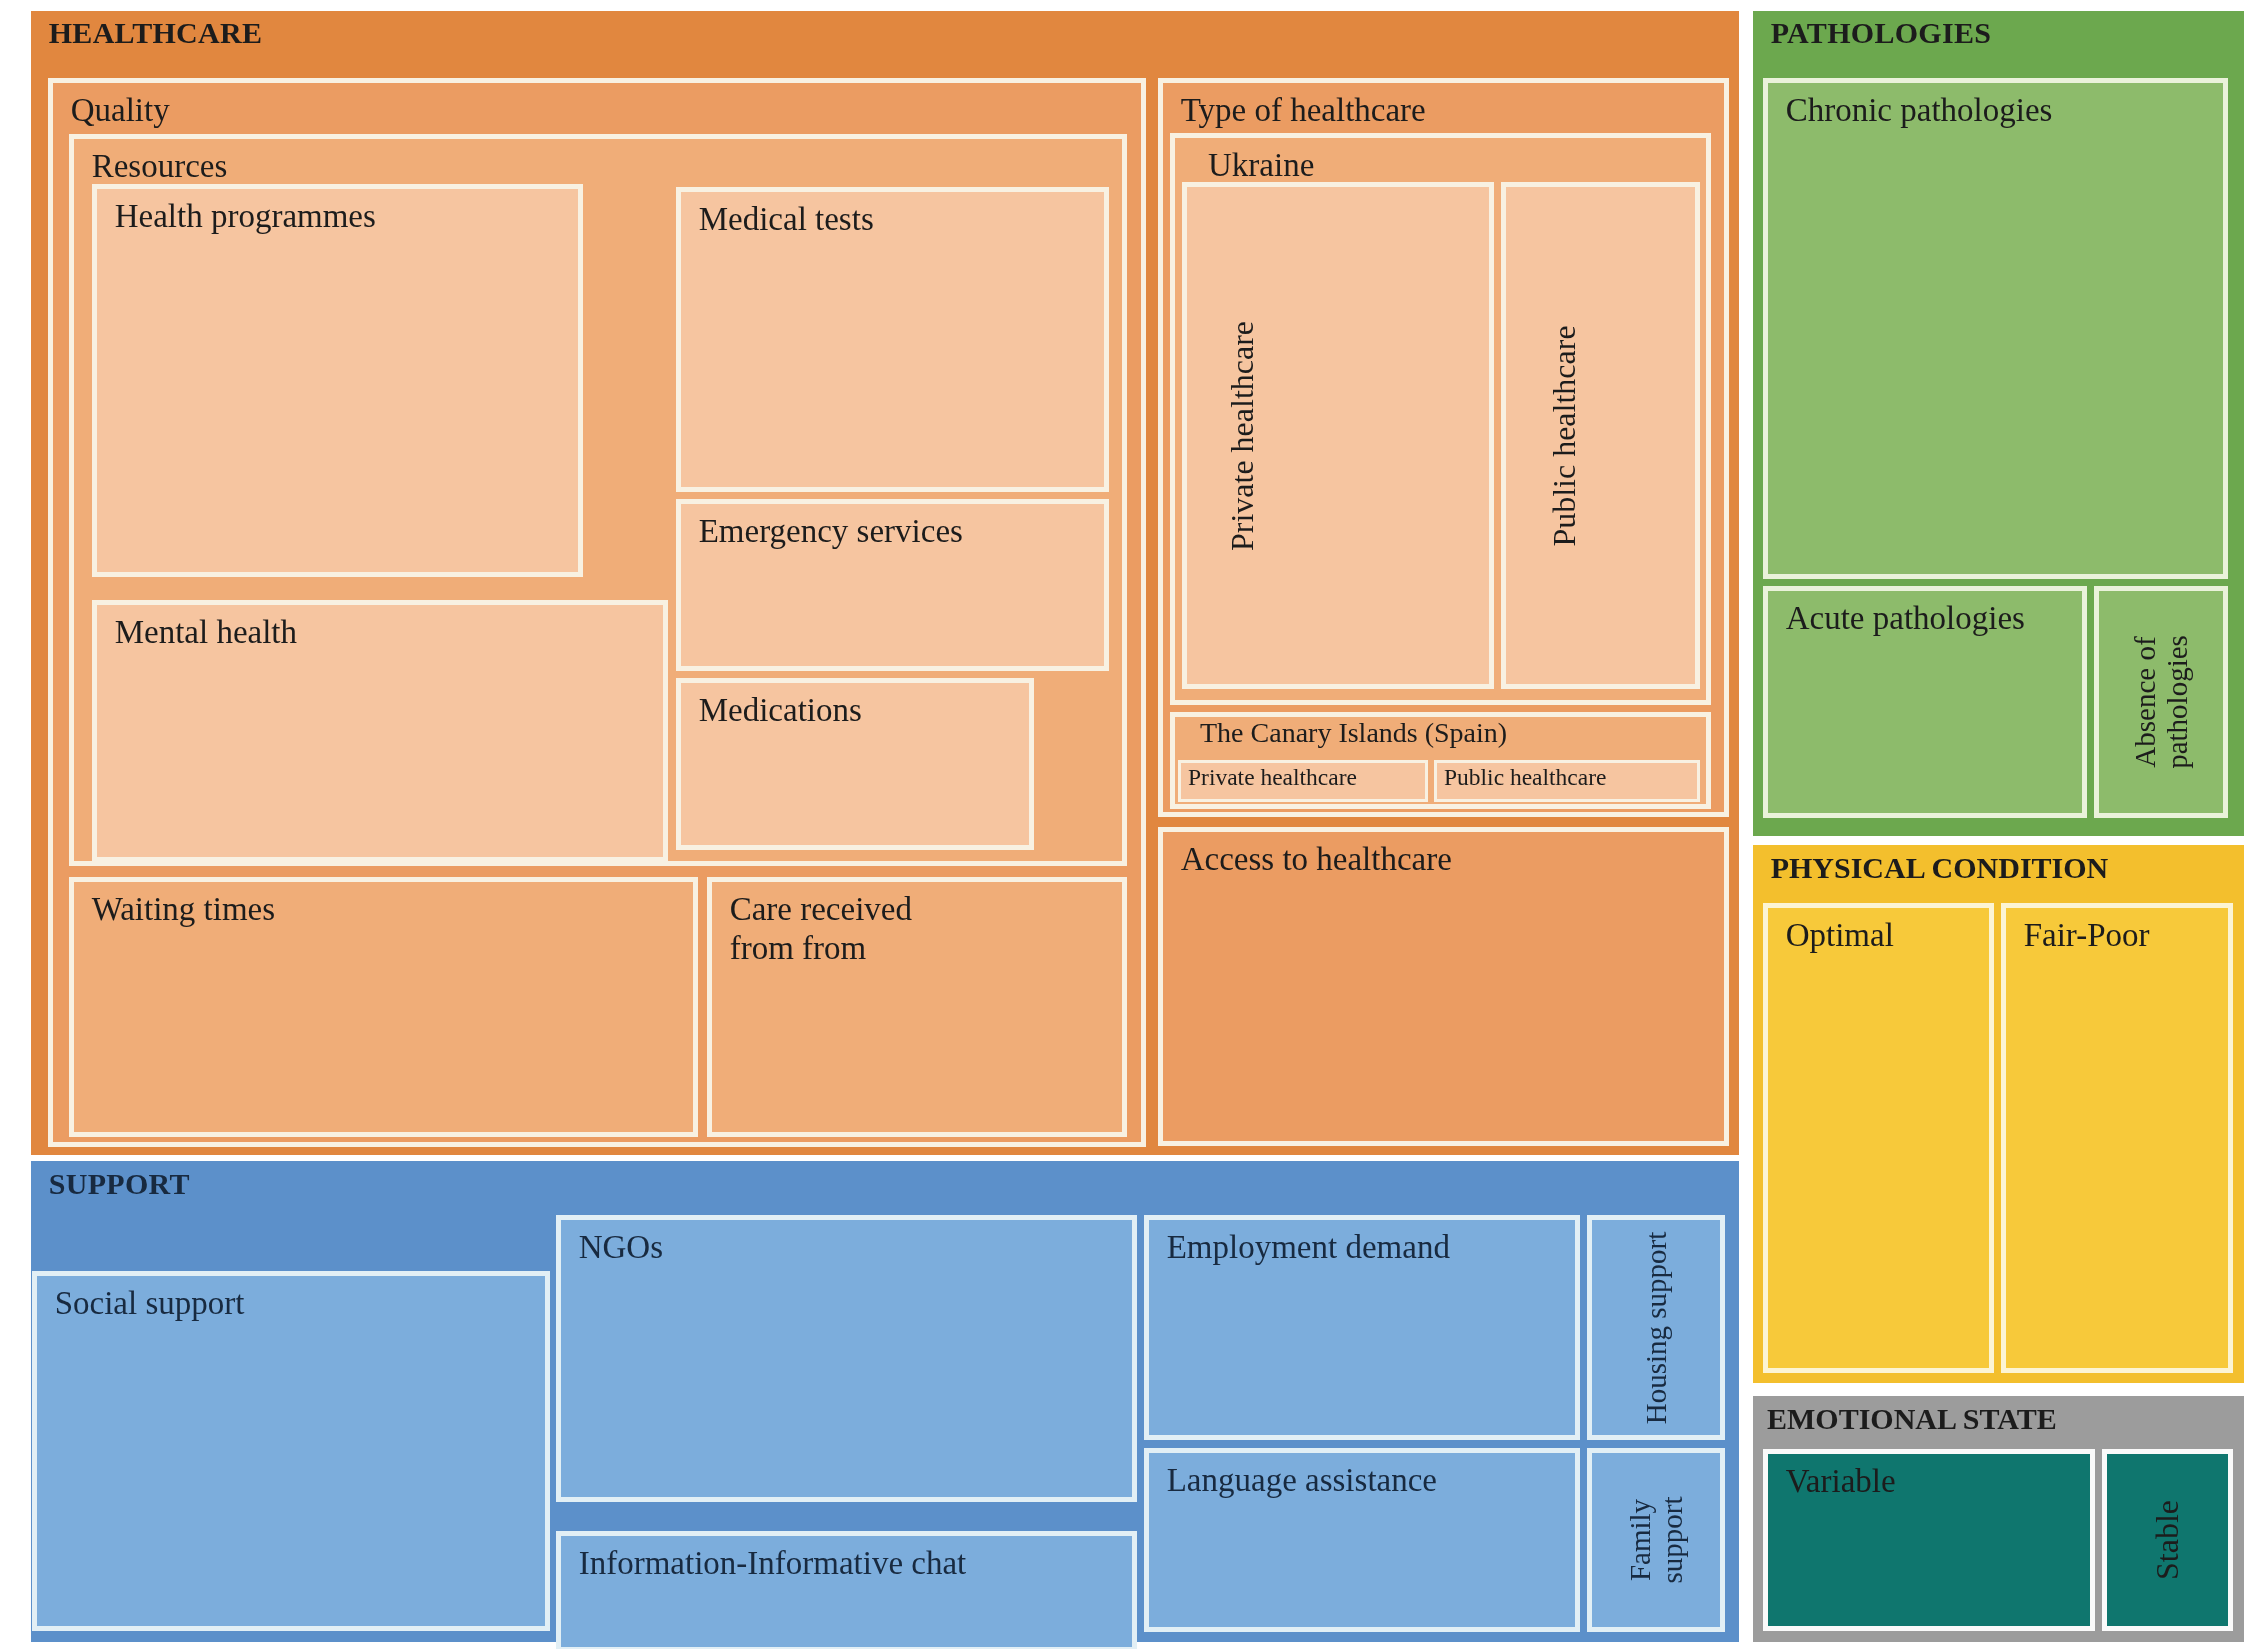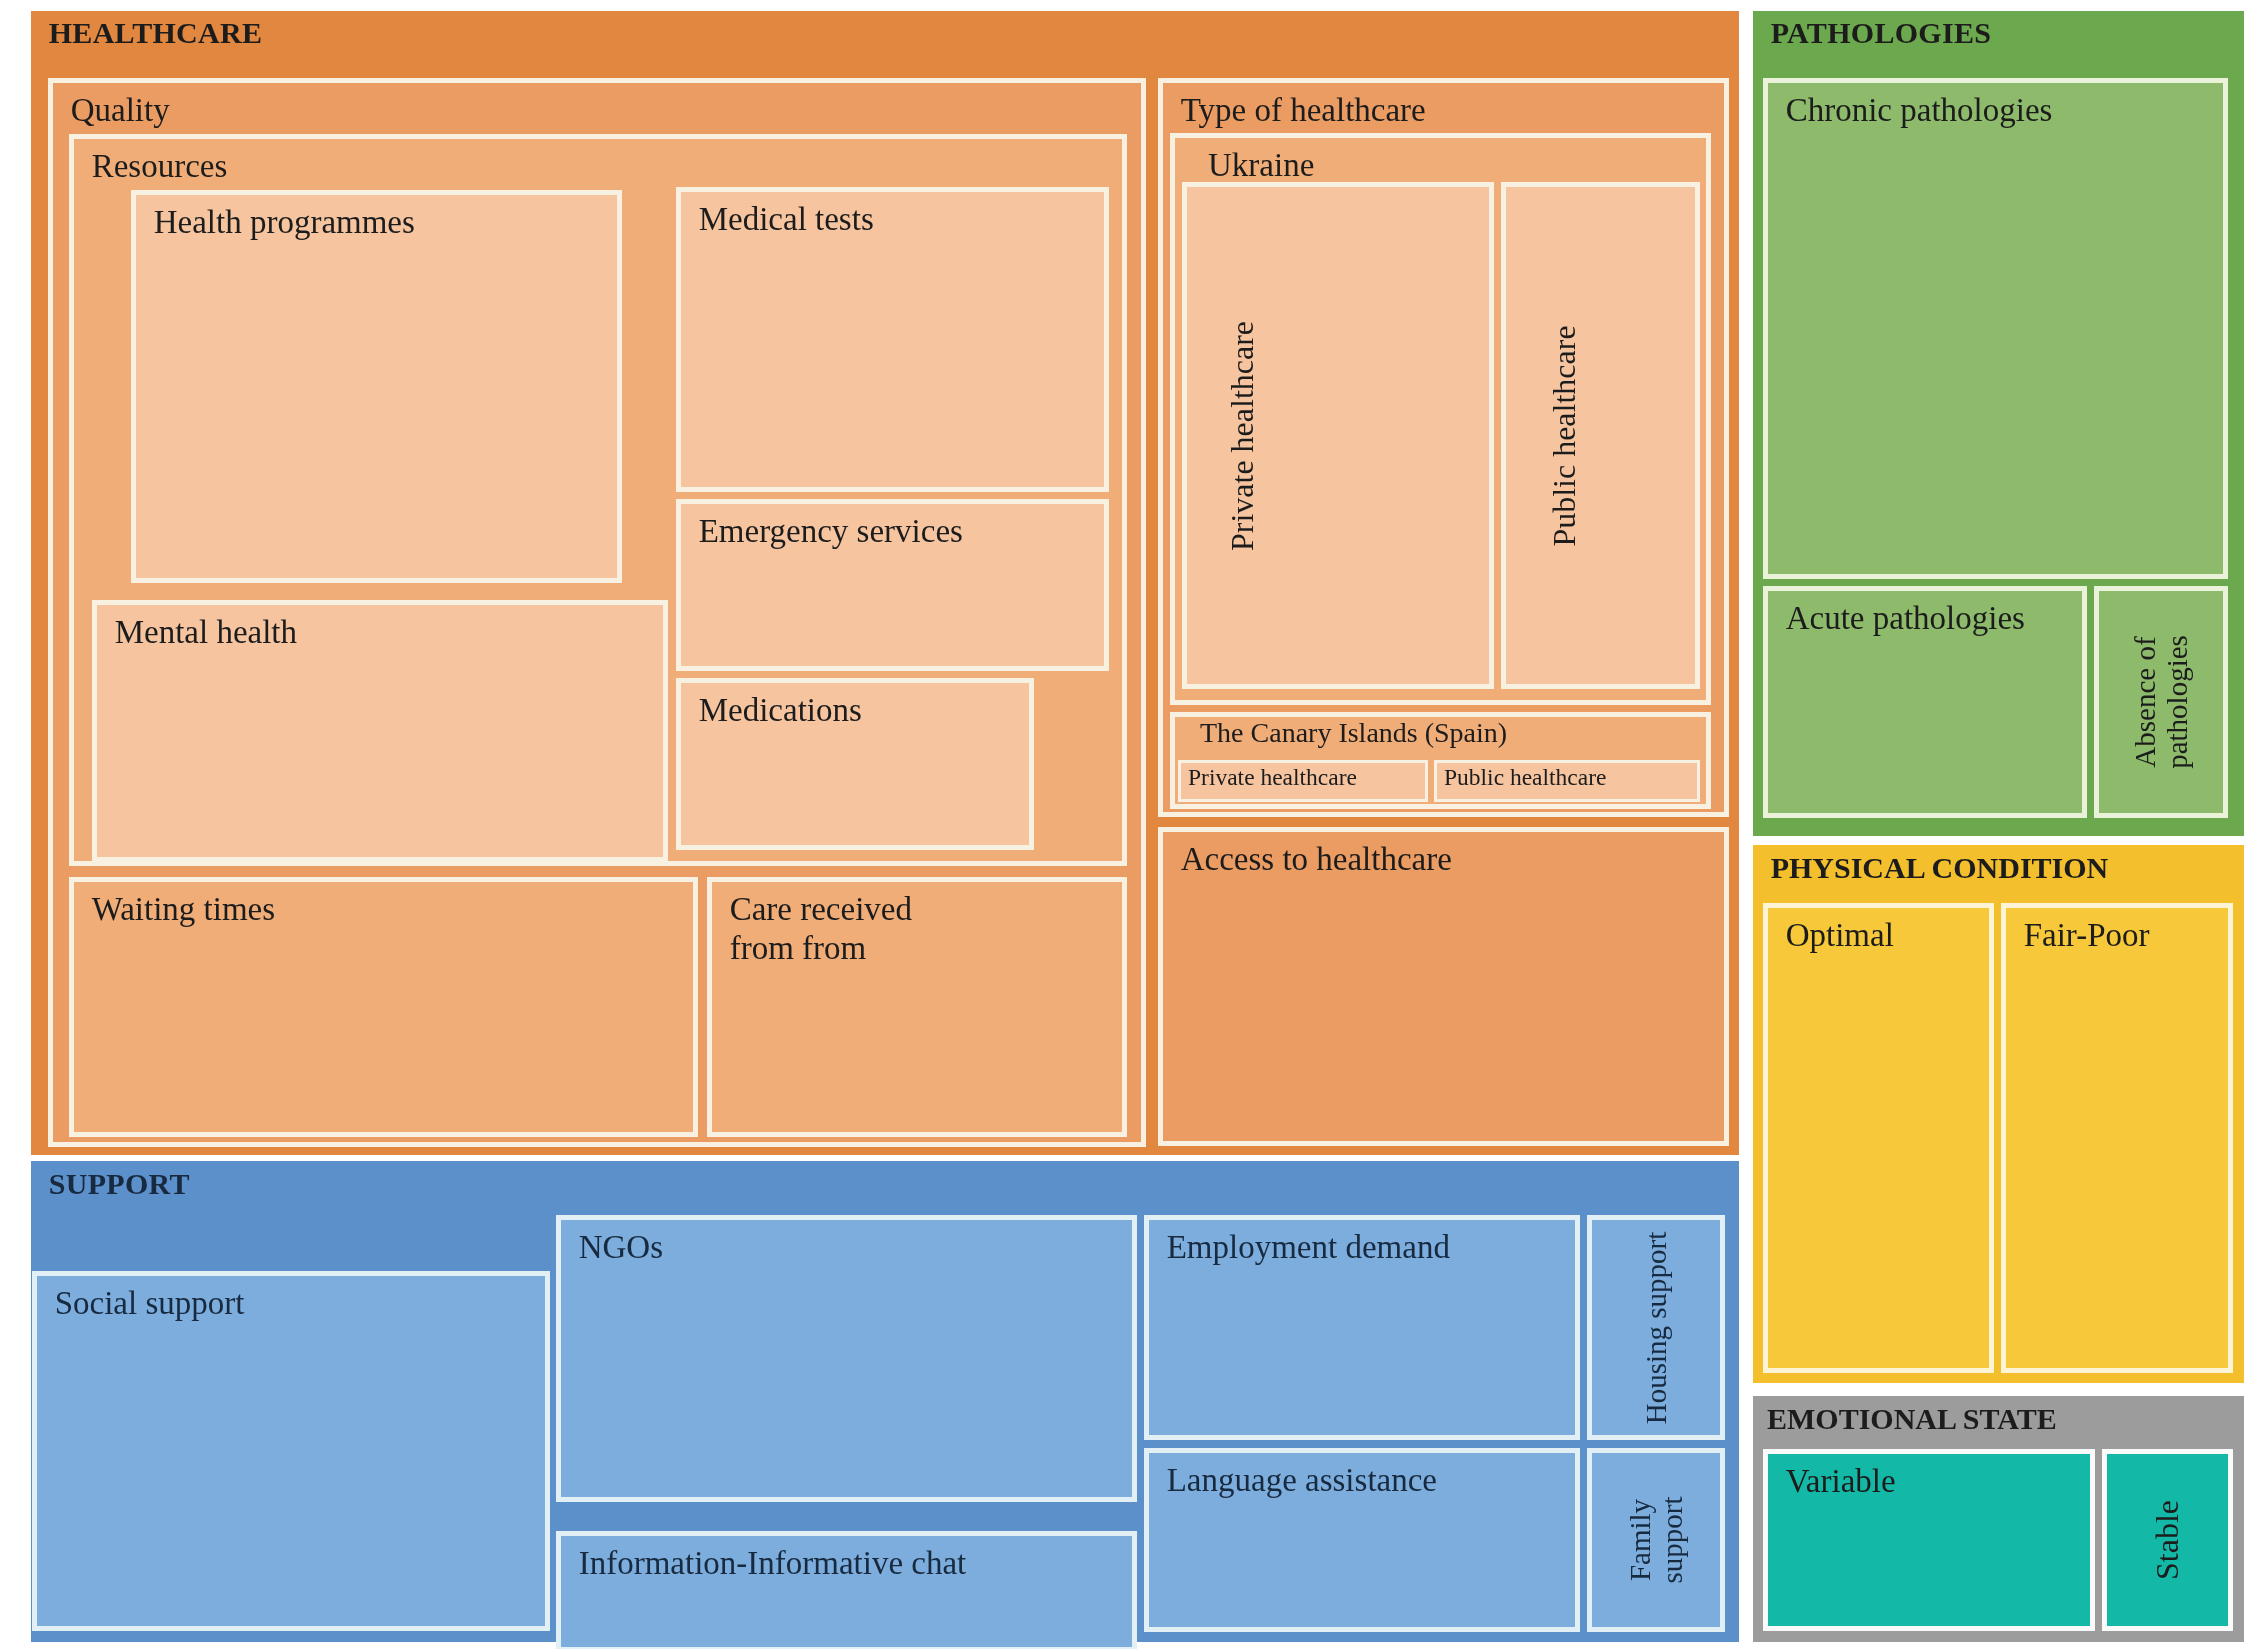--- a/index.html
+++ b/index.html
@@ -10,21 +10,21 @@
     font-family:"Liberation Serif","DejaVu Serif",serif;
     color:#1c1c1c;
     overflow:hidden;
   }
   .abs{position:absolute;box-sizing:border-box;}
   
   .o0{background:#E1873F}.o1{background:#EB9C62}.o2{background:#F0AD78}.o3{background:#F6C5A0}
   .b0{background:#5C90CA}.b1{background:#7CADDC}
   .g0{background:#6CA84E}.g1{background:#8DBB6B}
   .y0{background:#F3BF2D}.y1{background:#F7C93A}
-  .e0{background:#9C9C9C}.e1{background:#14b8a6}
+  .e0{background:#9C9C9C}.e1{background:#0f766e}
   
   .bx{border:5.3px solid #F8F1E2;}
   .bb{border-color:#E2EFF5;}
   .bg{border-color:#EAF2DA;}
   .by{border-color:#FCF4D4;}
   .be{border-color:#FAFAFA;}
   
   .hdr{display:block;padding:5.9px 0 0 17.7px;font-size:30px;font-weight:bold;letter-spacing:0.3px;line-height:1.1;}
   .lbl{display:block;padding:8.2px 0 0 17.7px;font-size:33px;line-height:1.18;}
   .mdlbl{display:block;padding:1.2px 0 0 25px;font-size:28px;line-height:1.1;}
@@ -44,21 +44,21 @@
   </div>
 
   <div class="abs o1 bx" style="left:48px;top:78px;width:1098px;height:1069px;">
     <span class="lbl">Quality</span>
   </div>
 
   <div class="abs o2 bx" style="left:69px;top:134px;width:1058px;height:732px;">
     <span class="lbl">Resources</span>
   </div>
 
-  <div class="abs o3 bx" style="left:92px;top:190px;width:491px;height:393px;margin-left:39px;">
+  <div class="abs o3 bx" style="left:92px;top:184px;width:491px;height:393px;">
     <span class="lbl">Health programmes</span>
   </div>
 
   <div class="abs o3 bx" style="left:92px;top:600px;width:576px;height:262px;">
     <span class="lbl">Mental health</span>
   </div>
 
   <div class="abs o3 bx" style="left:676px;top:187px;width:433px;height:305px;">
     <span class="lbl">Medical tests</span>
   </div>

